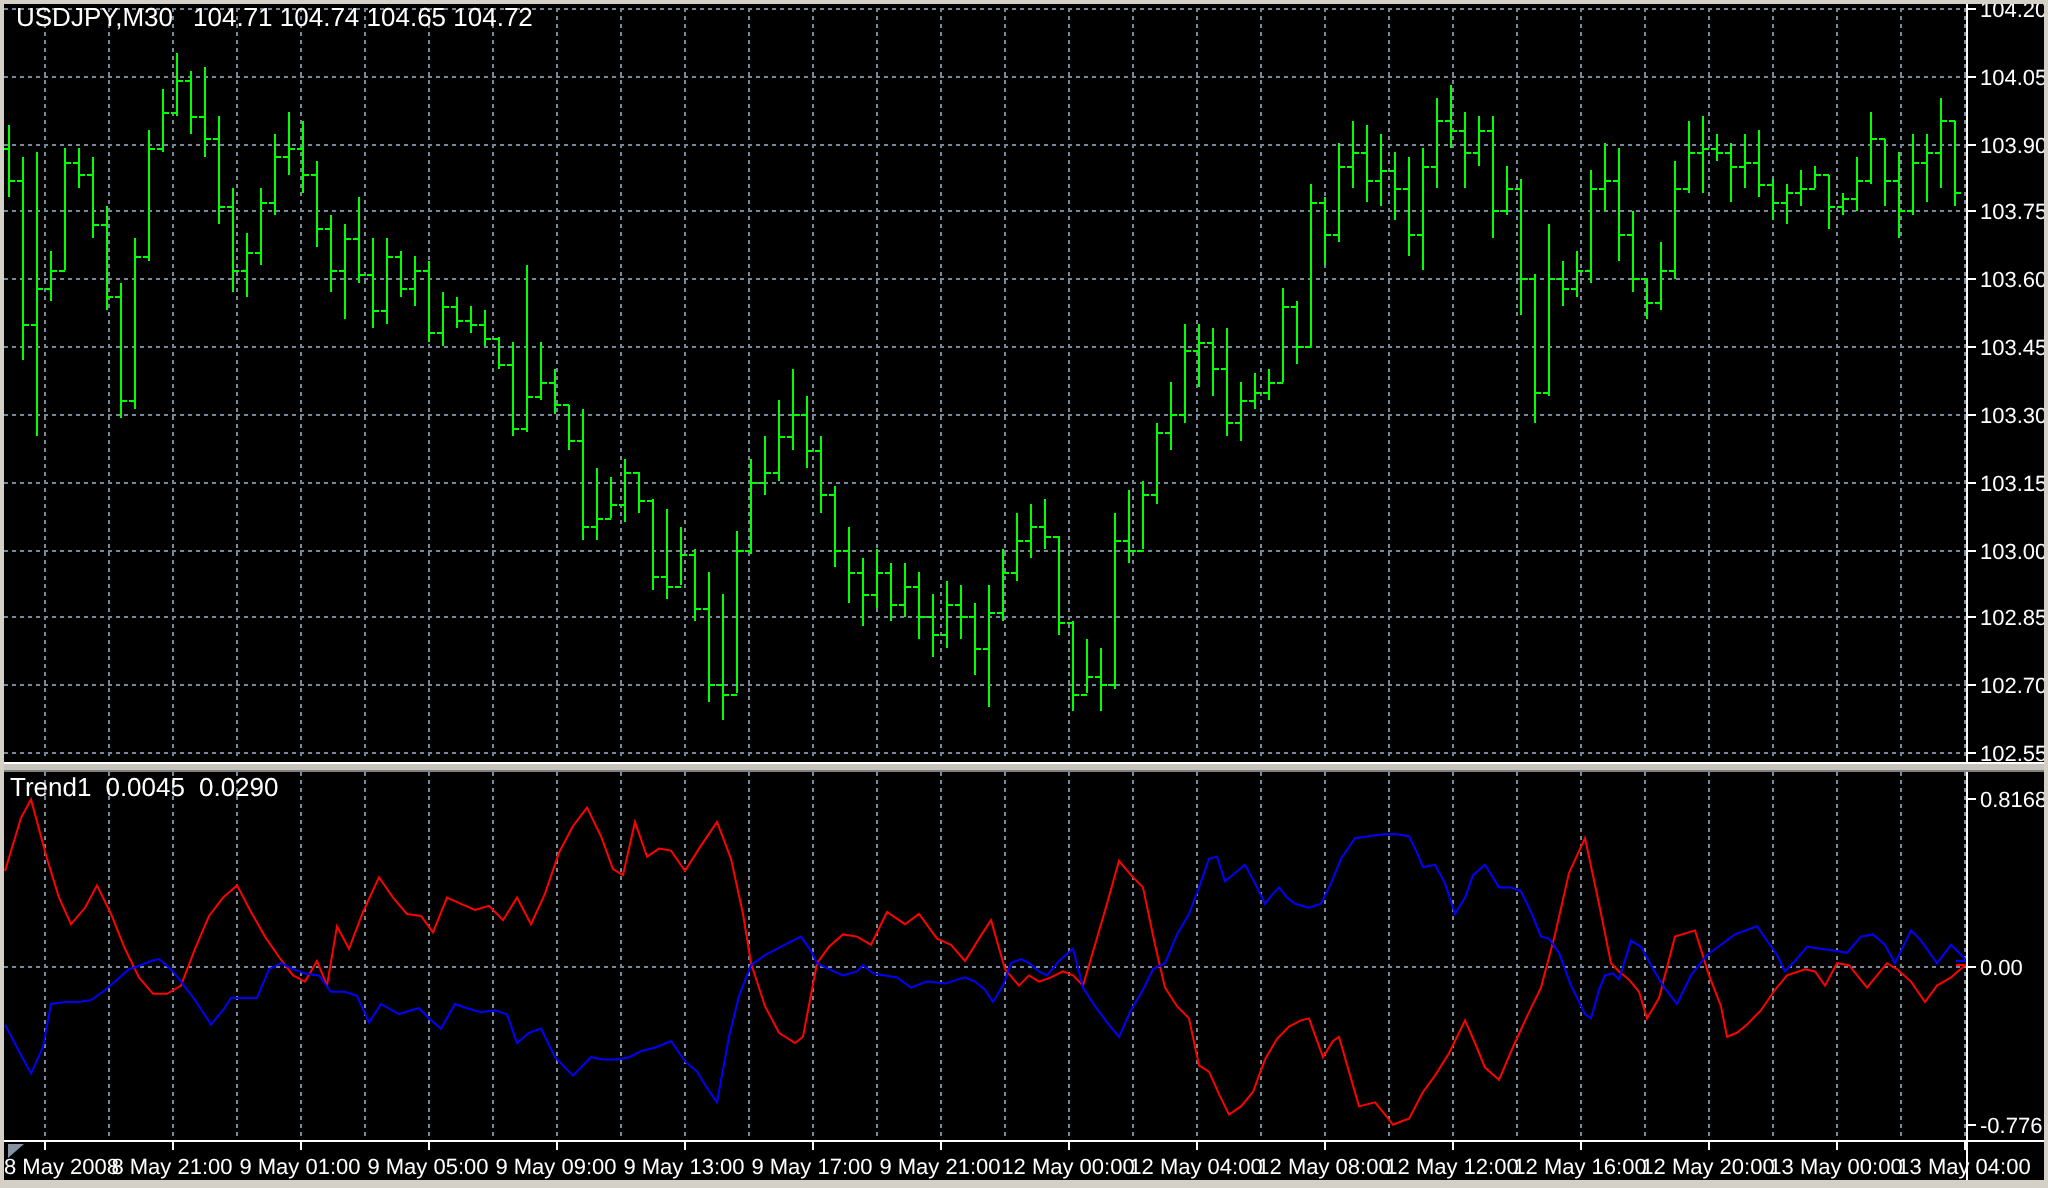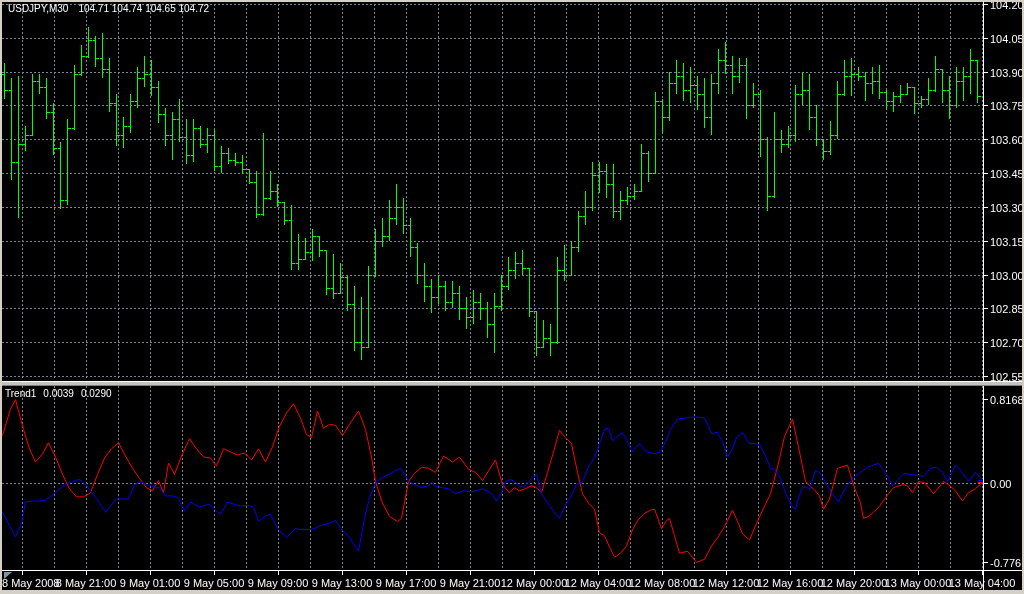--- a/index.html
+++ b/index.html
@@ -9,21 +9,21 @@
     -webkit-font-smoothing:none;
   }
   .frame{position:absolute;background:#d4d0c8;}
   .frame.top{left:0;top:0;width:1024px;height:2px;}
   .frame.left{left:0;top:0;width:2px;height:594px;}
   .frame.right{left:1022px;top:0;width:2px;height:594px;}
   .frame.bottom{left:0;top:590px;width:1024px;height:4px;}
   #chart-canvas{position:absolute;left:0;top:0;}
   .pane-hit{position:absolute;left:2px;width:981px;}
   .overlay-label{
-    position:absolute;color:#fff;font-size:10px;line-height:12px;white-space:pre;
+    position:absolute;color:#fff;font-size:13px;line-height:12px;white-space:pre;
     letter-spacing:0px;
   }
   .chart-title{left:8px;top:3px;}
   .chart-title .gap{display:inline-block;width:10px;}
   .ind-title{left:5px;top:388px;}
   .ind-title .gap{display:inline-block;width:7px;}
   .separator{
     position:absolute;left:0;top:381px;width:1024px;height:5px;
     background:#c6c3bd;border-top:1px solid #ffffff;border-bottom:1px solid #7f7f7f;
     box-sizing:border-box;
@@ -893,15 +893,15 @@
 
   <div class="frame top"></div>
   <div class="frame left"></div>
   <div class="frame right"></div>
   <div class="frame bottom"></div>
 
   <div class="scroll-triangle"></div>
 
   <div class="overlay-label chart-title"><span>USDJPY,M30</span><span class="gap"></span><span>104.71 104.74 104.65 104.72</span></div>
 
-  <div class="overlay-label ind-title"><span>Trend1</span><span class="gap"></span><span>0.0039</span><span class="gap"></span><span>0.0290</span></div>
+  <div class="overlay-label ind-title"><span>Trend1</span><span class="gap"></span><span>0.0045</span><span class="gap"></span><span>0.0290</span></div>
 
 </div>
 
 </body></html>

